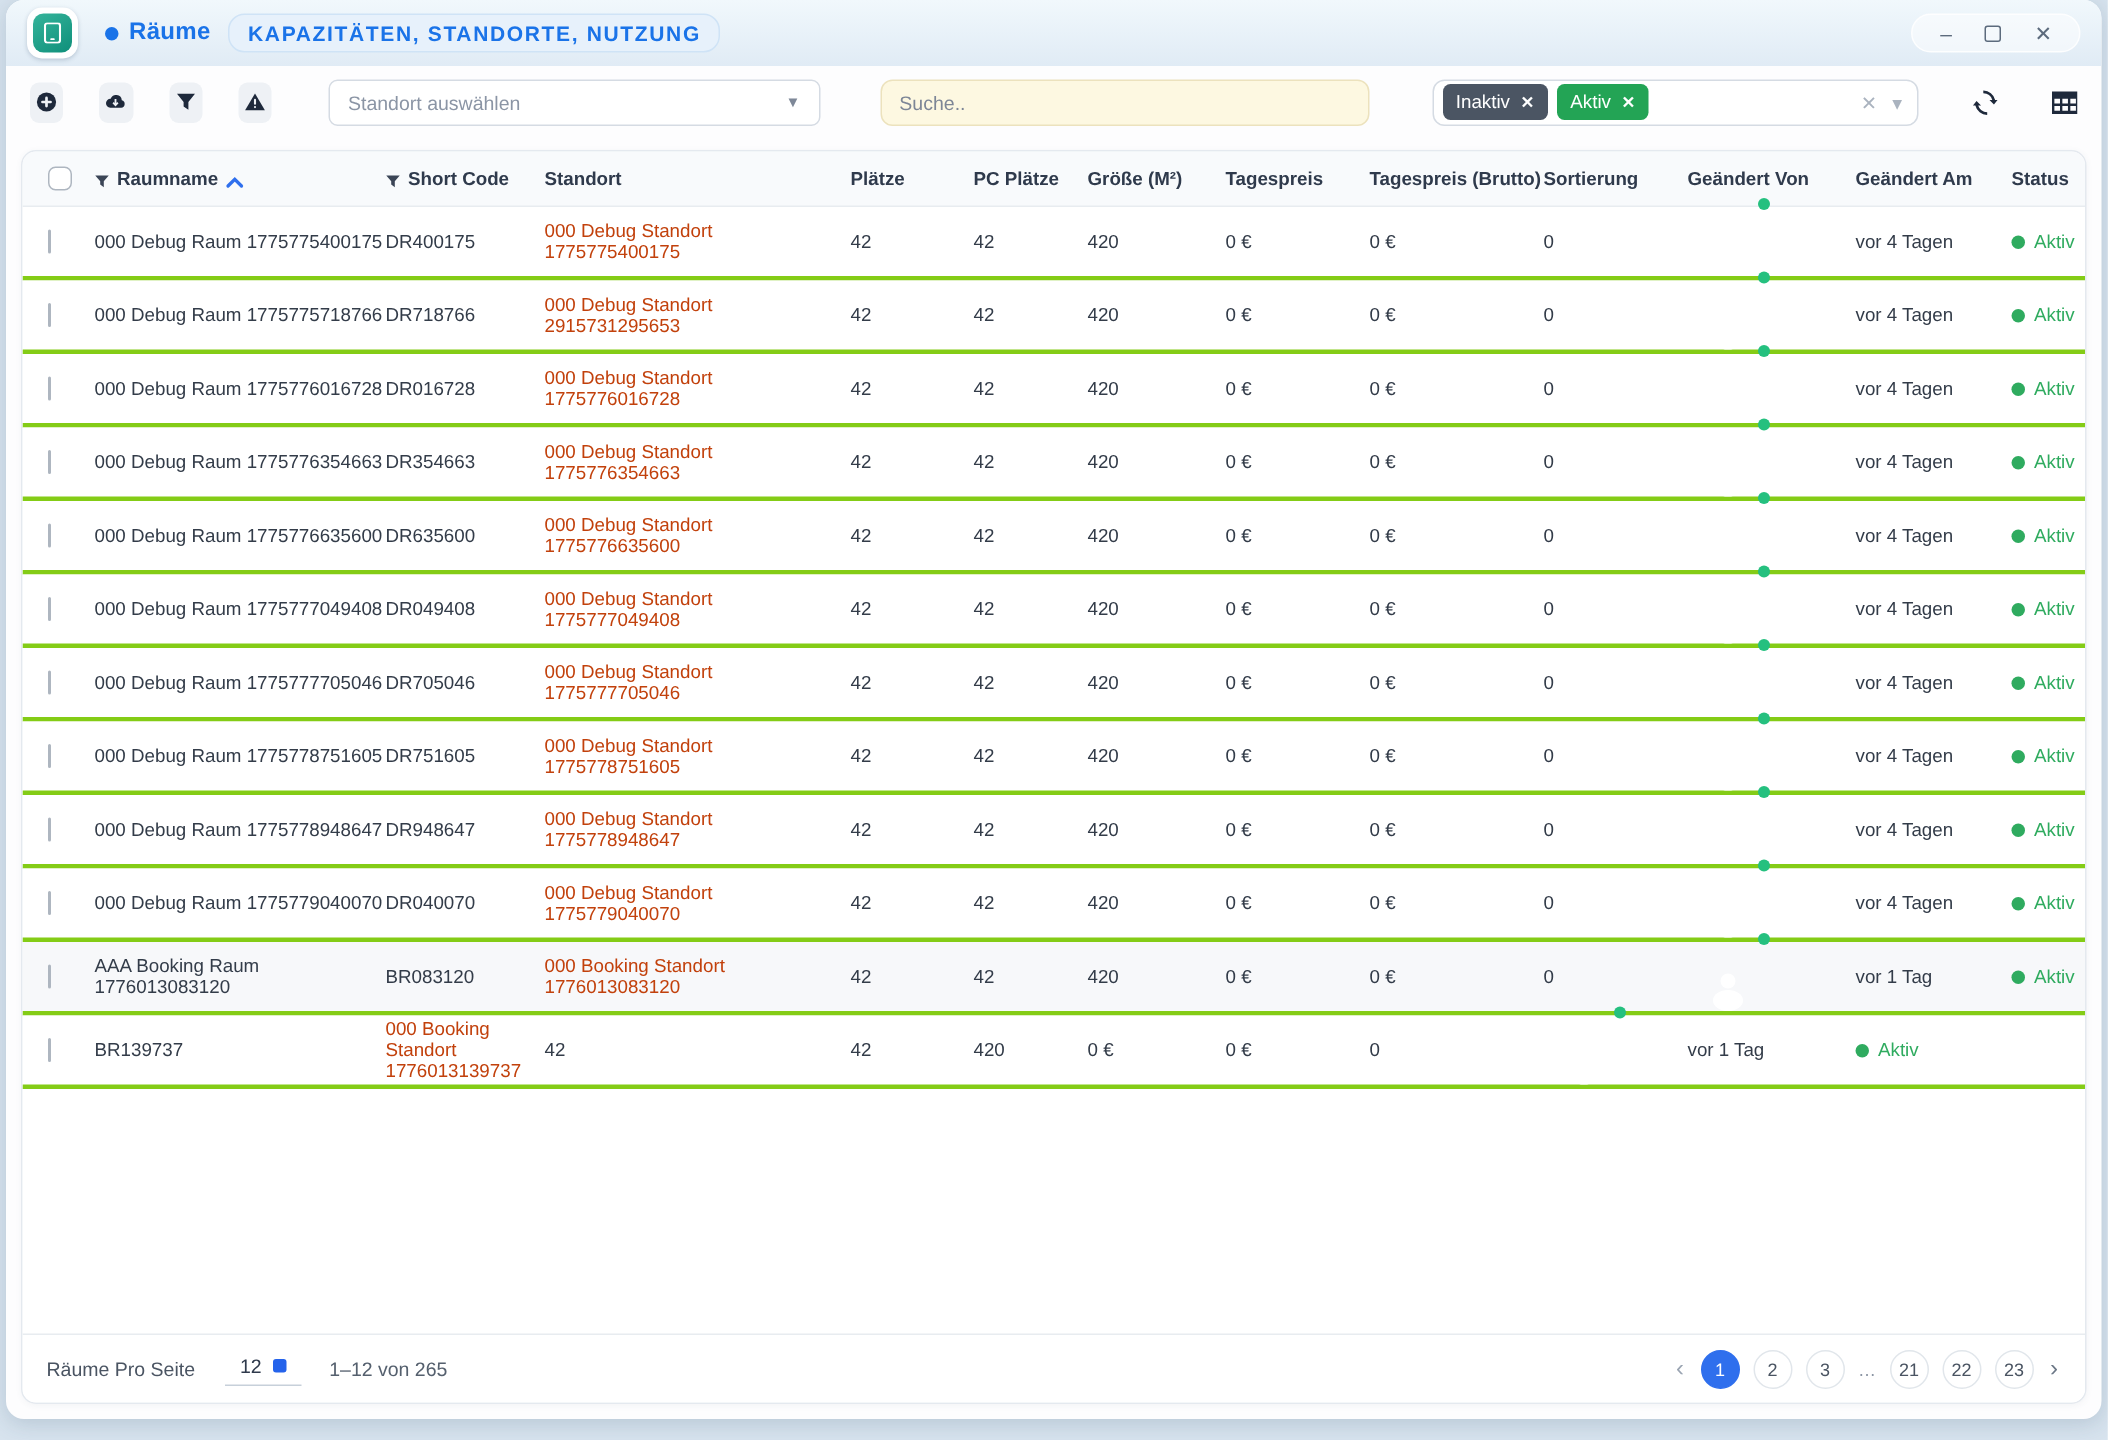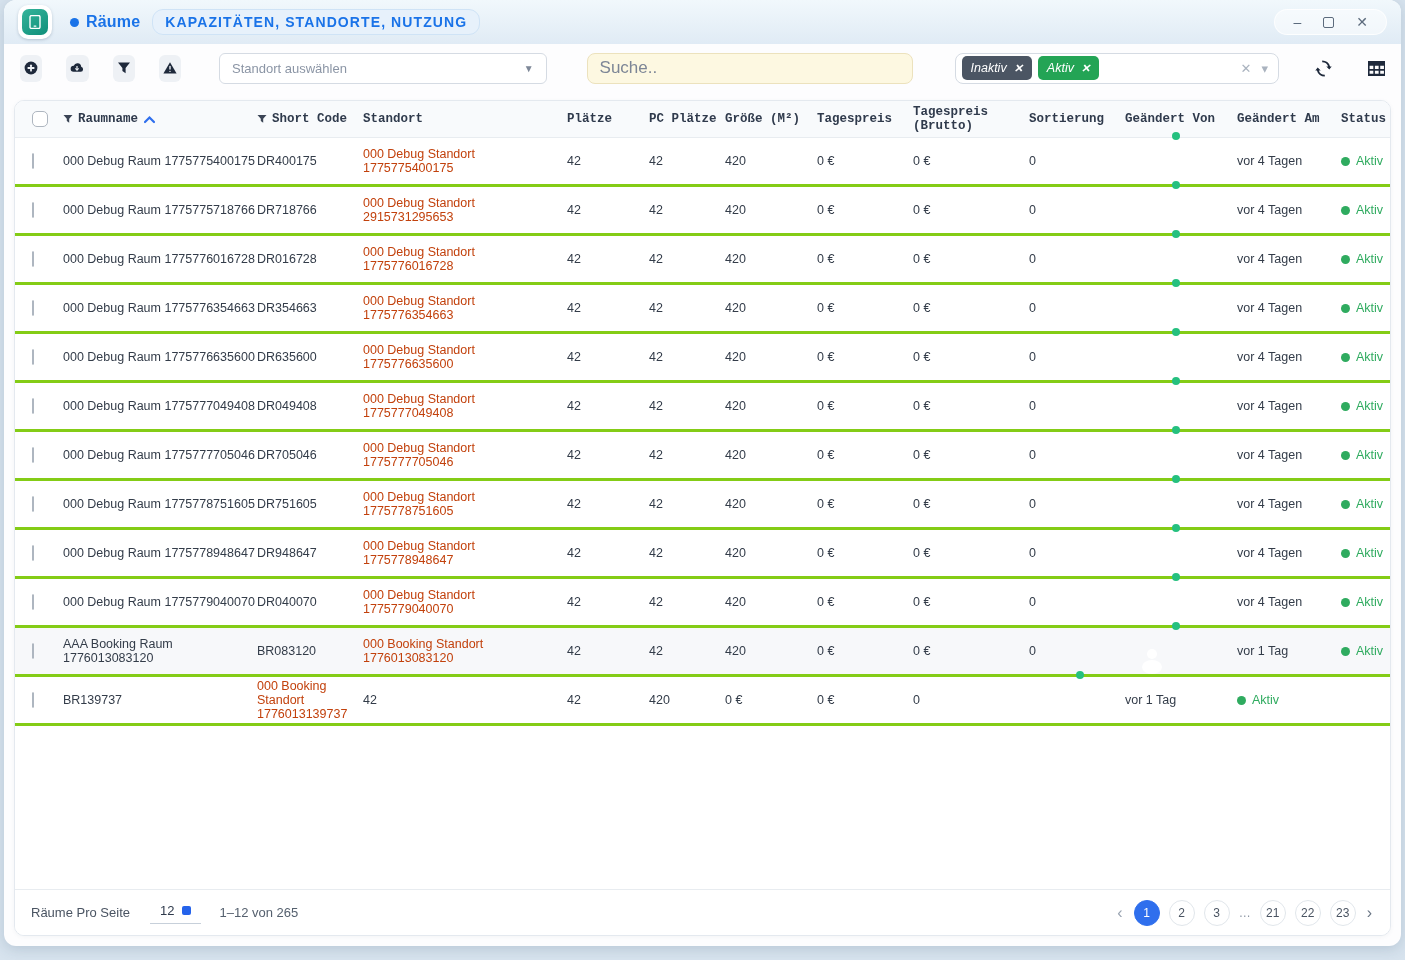--- a/index.html
+++ b/index.html
@@ -32,41 +32,41 @@
   .toolbar { height:48px; flex:0 0 48px; display:flex; align-items:center; padding:0 16px; gap:24px;text-align:center; }
   .tool-btn { width:27px; height:27px; border-radius:6px; background:#eef1f5;
     display:flex; align-items:center; justify-content:center; cursor:pointer; }
   .tool-btn svg { width:14px; height:14px; fill:#1e293b; }
   .select-standort { margin-left:14px; width:392px; height:31px; border:1px solid #d5dbe3;
     border-radius:6px; background:#fff; display:flex; align-items:center; padding:0 12px;
     color:#8b95a5; font-size:13px; }
   .select-standort .caret { margin-left:auto; color:#7e8898; font-size:10px; }
   .search-box { margin-left:16px; width:390px; height:31px; background:#fdf8e1;
     border:1px solid #ece2bd; border-radius:8px; display:flex; align-items:center;
-    padding:0 12px; color:#7d8696; font-size:17px; }
+    padding:0 12px; color:#7d8696; font-size:13px; }
   .chips-field { margin-left:18px; width:390px; height:31px; background:#fff;
     border:1px solid #d5dbe3; border-radius:8px; display:flex; align-items:center;
     padding:0 10px 0 6px; gap:6px; }
   .chip { display:flex; align-items:center; gap:7px; color:#fff; font-size:12.5px;
-    border-radius:5px; padding:5px 9px; cursor:pointer;font-style:italic; }
+    border-radius:5px; padding:5px 9px; cursor:pointer; }
   .chip .x { font-size:11px; font-weight:bold; }
   .chips-clear { margin-left:auto; color:#aab3bf; font-size:13px; display:flex; gap:10px; align-items:center; }
   .icon-btn { margin-left:12px; background:none; border:none; cursor:pointer; display:flex; align-items:center; }
   .icon-btn svg { width:17px; height:17px; fill:#1e293b; }
 
   
   .card { flex:1; margin:8px 10px 10px 10px; background:#fff; border:1px solid #e4e9ef;
     border-radius:10px; display:flex; flex-direction:column; overflow:hidden;
     box-shadow:0 1px 4px rgba(60,80,100,.05); }
   .tgrid { display:grid;
     grid-template-columns:48px 194px 106px 204px 82px 76px 92px 96px 116px 96px 112px 104px 1fr;
     align-items:center; }
   .thead { height:37px; background:#f8fafc; border-bottom:1px solid #e8ecf0;
     font-size:12.5px; font-weight:bold; color:#2f3a4c; }
-  .th { display:flex; align-items:center; gap:5px;font-family:Liberation Mono, monospace; }
+  .th { display:flex; align-items:flex-end; gap:5px; }
   .funnel { width:10px; height:10px; fill:#3b4556; flex:0 0 auto; }
   .row { height:49px; border-bottom:3px solid #84cc16; font-size:12.5px; color:#333c49; background:#fff; }
   .row.alt { background:#f7f8fa; }
   .cell-link { color:#c2410c; text-decoration:none; cursor:pointer; }
   .cb { width:16px; height:16px; border:1.5px solid #aeb6c0; border-radius:5px;
     background:#fff; margin-left:17px; cursor:pointer; }
   .avatar { position:relative; width:26px; height:26px; border-radius:50%; background:#c9ccd1;
     overflow:hidden; margin-left:14px; }
   .avatar:before { content:""; position:absolute; left:8px; top:5px; width:10px; height:10px;
     border-radius:50%; background:#fff; }

